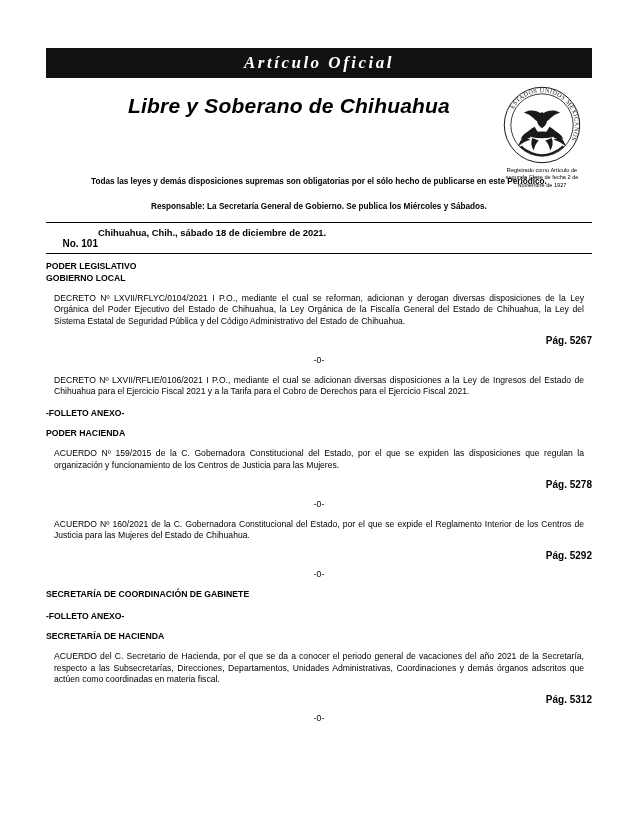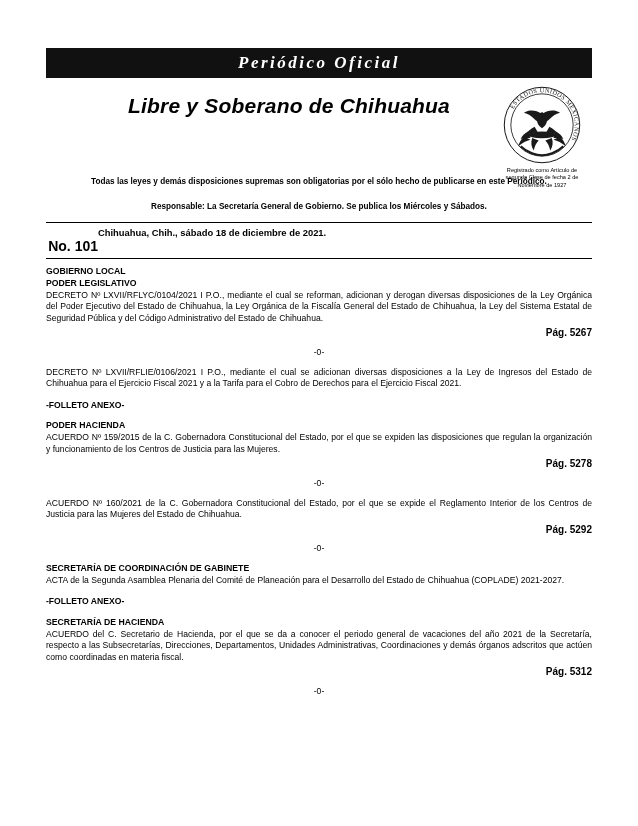--- a/index.html
+++ b/index.html
@@ -115,37 +115,37 @@
     flex-direction: column;
   }
   .dateline .center {
     flex: 1;
     text-align: center;
     padding-left: 52px;
   }
   .dateline .issue {
     width: 52px;
     text-align: right;
-    font-size: 14px;
+    font-size: 10px;
   }
 
   
   .content {
     padding-top: 7px;
     font-size: 8.6px;
     line-height: 11.6px;
   }
   .sec-head {
     font-weight: bold;
     font-size: 8.7px;
     line-height: 11.8px;
   }
   .para {
     text-align: justify;
-    margin: 0;
+    margin: 8px;
     font-size: 8.6px;
     line-height: 11.6px;
   }
   .pag {
     text-align: right;
     font-weight: bold;
     font-size: 10px;
     margin-top: 3px;
   }
   .sep {
@@ -159,21 +159,21 @@
     font-weight: bold;
     margin: 10px 0 9px 0;
   }
 </style>
 </head>
 <body>
 
 <div class="page">
 
   <div class="masthead-bar">
-    <span class="title">Periódico Oficial</span>
+    <span class="title">Artículo Oficial</span>
   </div>
 
   <div class="header-block">
     <div class="gov-lines">
       <div class="gov-line2">Libre y Soberano de Chihuahua</div>
     </div>
 
     <div class="seal-wrap">
       <div class="seal">
         <svg width="82" height="82" viewBox="0 0 100 100" aria-hidden="true">
@@ -212,22 +212,22 @@
 
   <div class="rule"></div>
   <div class="dateline">
     <span class="center">Chihuahua, Chih., sábado 18 de diciembre de 2021.</span>
     <span class="issue">No. 101</span>
   </div>
   <div class="rule thin"></div>
 
   <div class="content">
 
+    <div class="sec-head">PODER LEGISLATIVO</div>
     <div class="sec-head">GOBIERNO LOCAL</div>
-    <div class="sec-head">PODER LEGISLATIVO</div>
     <p class="para">DECRETO Nº LXVII/RFLYC/0104/2021 I P.O., mediante el cual se reforman, adicionan y derogan diversas disposiciones de la Ley Orgánica del Poder Ejecutivo del Estado de Chihuahua, la Ley Orgánica de la Fiscalía General del Estado de Chihuahua, la Ley del Sistema Estatal de Seguridad Pública y del Código Administrativo del Estado de Chihuahua.</p>
     <div class="pag">Pág. 5267</div>
 
     <div class="sep">-0-</div>
 
     <p class="para">DECRETO Nº LXVII/RFLIE/0106/2021 I P.O., mediante el cual se adicionan diversas disposiciones a la Ley de Ingresos del Estado de Chihuahua para el Ejercicio Fiscal 2021 y a la Tarifa para el Cobro de Derechos para el Ejercicio Fiscal 2021.</p>
 
     <div class="folleto">-FOLLETO ANEXO-</div>
 
     <div class="sec-head">PODER HACIENDA</div>
@@ -235,21 +235,20 @@
     <div class="pag">Pág. 5278</div>
 
     <div class="sep">-0-</div>
 
     <p class="para">ACUERDO Nº 160/2021 de la C. Gobernadora Constitucional del Estado, por el que se expide el Reglamento Interior de los Centros de Justicia para las Mujeres del Estado de Chihuahua.</p>
     <div class="pag">Pág. 5292</div>
 
     <div class="sep">-0-</div>
 
     <div class="sec-head">SECRETARÍA DE COORDINACIÓN DE GABINETE</div>
-    <p class="para">ACTA de la Segunda Asamblea Plenaria del Comité de Planeación para el Desarrollo del Estado de Chihuahua (COPLADE) 2021-2027.</p>
 
     <div class="folleto">-FOLLETO ANEXO-</div>
 
     <div class="sec-head">SECRETARÍA DE HACIENDA</div>
     <p class="para">ACUERDO del C. Secretario de Hacienda, por el que se da a conocer el periodo general de vacaciones del año 2021 de la Secretaría, respecto a las Subsecretarías, Direcciones, Departamentos, Unidades Administrativas, Coordinaciones y demás órganos adscritos que actúen como coordinadas en materia fiscal.</p>
     <div class="pag">Pág. 5312</div>
 
     <div class="sep">-0-</div>
 
   </div>

